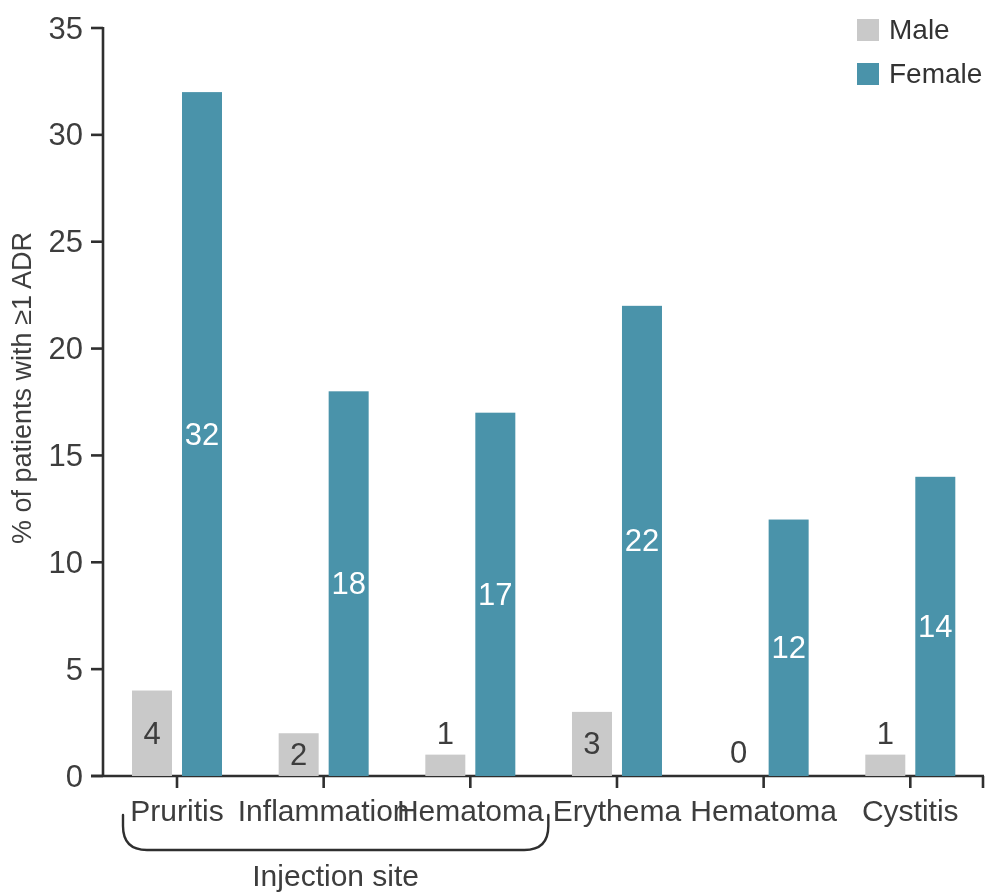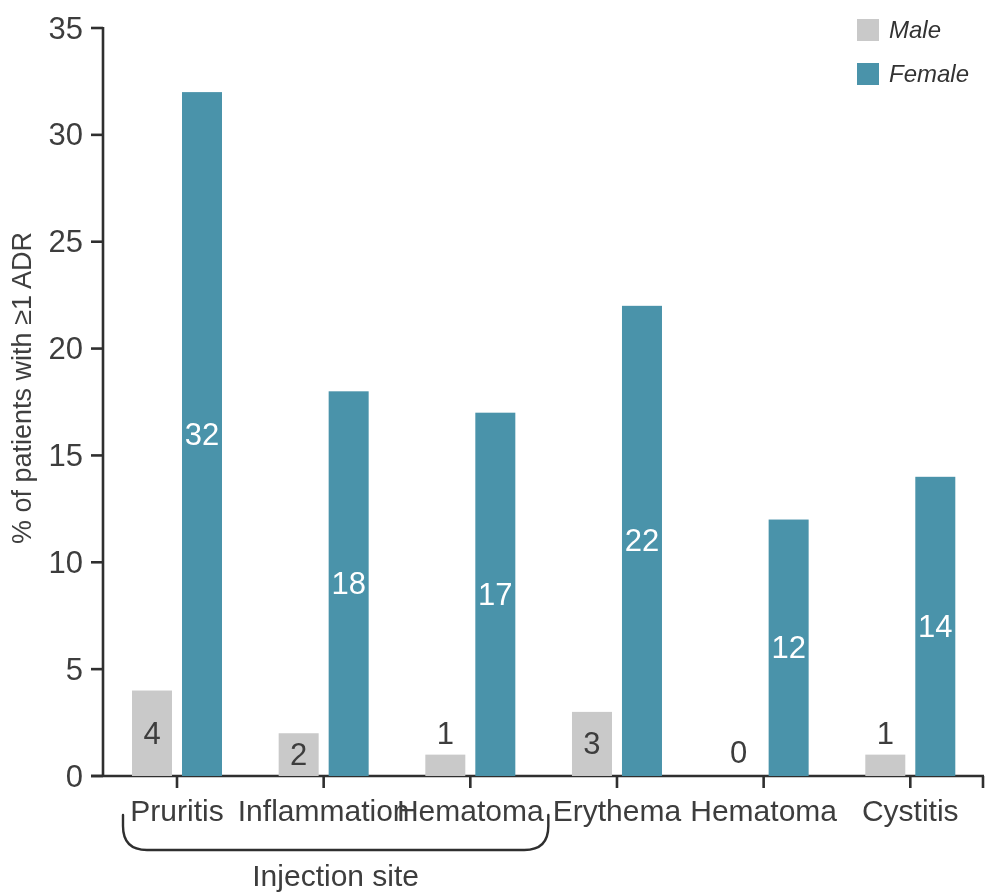--- a/index.html
+++ b/index.html
@@ -16,21 +16,21 @@
   .axis{stroke:#2f2f2f;stroke-width:2.6;fill:none;}
   .bracket{stroke:#2f2f2f;stroke-width:2.4;fill:none;stroke-linecap:round;}
   .ylabel{
     position:absolute;left:-278px;top:373px;width:600px;height:30px;
     text-align:center;font-size:27px;color:#3f3f3f;line-height:30px;
     transform:rotate(-90deg);
   }
   .legend{position:absolute;left:857px;top:16px;display:flex;flex-direction:column;gap:16px;}
   .legend-row{display:flex;align-items:center;gap:10px;}
   .swatch{width:22px;height:22px;display:inline-block;flex:0 0 auto;}
-  .legend-label{font-size:24px;color:#333333;line-height:28px;font-style:italic;}
+  .legend-label{font-size:28px;color:#333333;line-height:28px;}
 </style>
 </head>
 <body>
 
 <div class="page">
   <div class="ylabel">% of patients with ≥1 ADR</div>
   <svg id="chart" width="1000" height="896" viewBox="0 0 1000 896">
       <line x1="103" y1="27" x2="103" y2="777" class="axis"></line>
       <line x1="91" y1="776" x2="984" y2="776" class="axis"></line>
       <line x1="91" y1="776" x2="103" y2="776" class="axis"></line>

